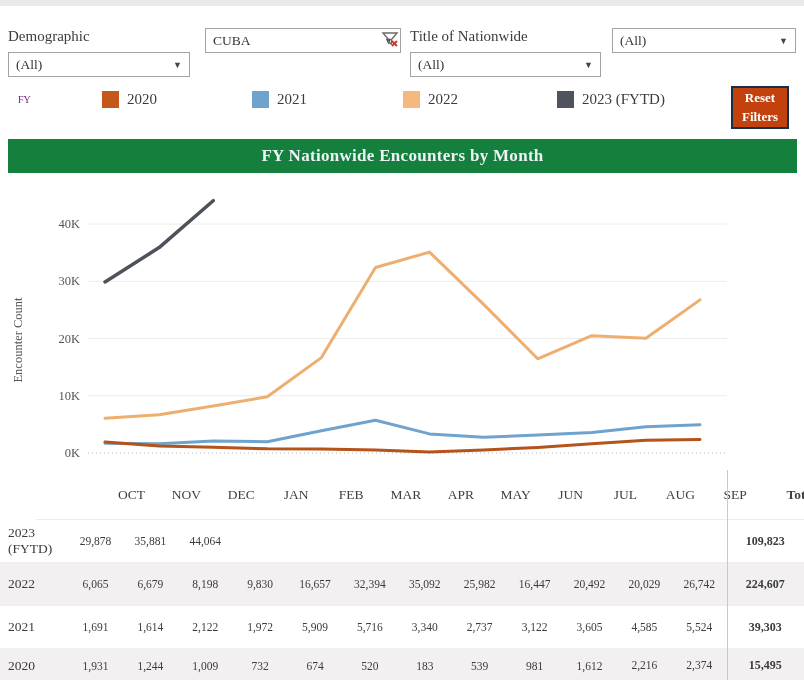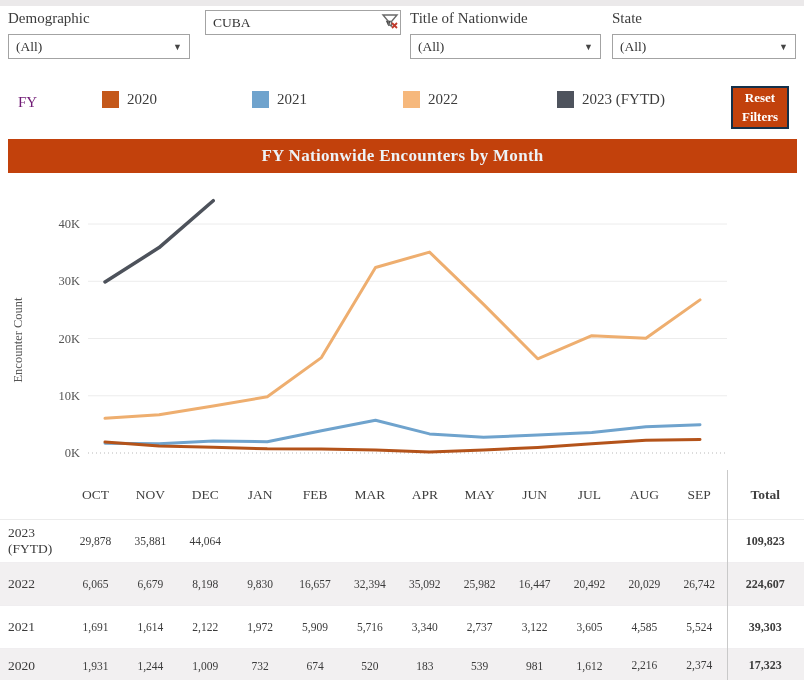--- a/index.html
+++ b/index.html
@@ -7,58 +7,58 @@
   body {
     font-family: "Liberation Serif", serif;
     background: #ffffff;
     position: relative;
     overflow: hidden;
     color: #3b3b3b;
   }
   .top-strip { position:absolute; left:0; top:0; width:804px; height:6px; background:#ebe9ea; }
 
   
-  .filter-group { position:absolute; top:10px; }
+  .filter-group { position:absolute; top:28px; }
   .filter-label { font-size:15px; color:#3c3c3c; display:block; margin-bottom:7px; }
   .dropdown {
     height:25px; border:1px solid #a3a3a3; background:#fff;
     display:flex; align-items:center; justify-content:space-between;
     padding:8px 7px; cursor:pointer;
   }
   .dropdown .dd-value { font-size:13.5px; color:#333; }
   .dropdown .caret { font-size:9px; color:#444; }
   .clear-filter { position:absolute; top:2px; right:2px; width:18px; height:18px; cursor:pointer; }
 
   
   .legend-row { position:absolute; left:0; top:84px; width:804px; height:48px; }
-  .fy-label { position:absolute; left:18px; top:10px; font-size:15px; color:#701a75; }
+  .fy-label { position:absolute; left:18px; top:10px; font-size:10px; color:#701a75; }
   .legend-item { position:absolute; top:7px; display:flex; align-items:center; cursor:pointer; }
   .swatch { width:17px; height:17px; margin-right:8px; }
   .legend-text { font-size:15px; color:#3c3c3c; }
   .reset-btn {
     position:absolute; left:731px; top:2px; width:58px; height:43px;
     background:#c2410c; border:2px solid #14304a; color:#fff;
     font-size:13px; font-weight:bold; text-align:center; line-height:1.4;
     display:flex; align-items:center; justify-content:center; cursor:pointer;
   }
 
   
   .banner {
     position:absolute; left:8px; top:139px; width:789px; height:34px;
-    background:#c2410c; color:#edf2f6; display:flex; align-items:center; justify-content:center;
+    background:#15803d; color:#edf2f6; display:flex; align-items:center; justify-content:center;
     font-size:17px; font-weight:bold; letter-spacing:0.3px;
   }
 
   
   .chart { position:absolute; left:0; top:180px; width:804px; height:290px; }
 
   
   .table-wrap { position:absolute; left:0; top:470px; width:804px; height:210px; font-size:11.5px; }
   .t-row { display:grid; grid-template-columns: 68px repeat(12, 54.9px) 77px; align-items:center; }
-  .t-head { height:50px; border-bottom:1px solid #ececec; }
+  .t-head { height:50px; border-bottom:1px solid #ececec;margin-left:36px; }
   .t-head .t-cell { font-size:13.5px; color:#3f3f3f; }
   .t-cell { text-align:center; }
   .t-label { text-align:left; padding-left:8px; font-size:13.5px; line-height:1.15; }
   .t-total { font-weight:bold; font-size:12px; }
   .t-data { height:43px; border-bottom:1px solid #f0eef0; }
   .t-data.striped { background:#f2f0f1; }
   .t-data.last { height:33px; border-bottom:none; }
   .t-cell.underlined { border-bottom:2px solid #2e2e2e; height:100%; display:flex; align-items:center; justify-content:center; }
   .total-divider { position:absolute; left:727px; top:0; width:1px; height:210px; background:#c9c9c9; }
 </style>
@@ -90,21 +90,20 @@
 
 <div class="filter-group" style="left:410px; width:191px;">
   <span class="filter-label">Title of Nationwide</span>
   <div class="dropdown">
     <span class="dd-value">(All)</span>
     <span class="caret">▼</span>
   </div>
 </div>
 
 <div class="filter-group" style="left:612px; width:184px;">
-  <span class="filter-label">State</span>
   <div class="dropdown">
     <span class="dd-value">(All)</span>
     <span class="caret">▼</span>
   </div>
 </div>
 
 <div class="legend-row">
   <span class="fy-label">FY</span>
   <div class="legend-item" style="left:102px;">
     <span class="swatch" style="background: rgb(196, 88, 26);"></span>
@@ -218,15 +217,15 @@
       <div class="t-cell">1,009</div>
       <div class="t-cell">732</div>
       <div class="t-cell">674</div>
       <div class="t-cell">520</div>
       <div class="t-cell">183</div>
       <div class="t-cell">539</div>
       <div class="t-cell">981</div>
       <div class="t-cell">1,612</div>
       <div class="t-cell underlined">2,216</div>
       <div class="t-cell underlined">2,374</div>
-      <div class="t-cell t-total">17,323</div>
+      <div class="t-cell t-total">15,495</div>
     </div>
   </div>
 
 </body></html>

